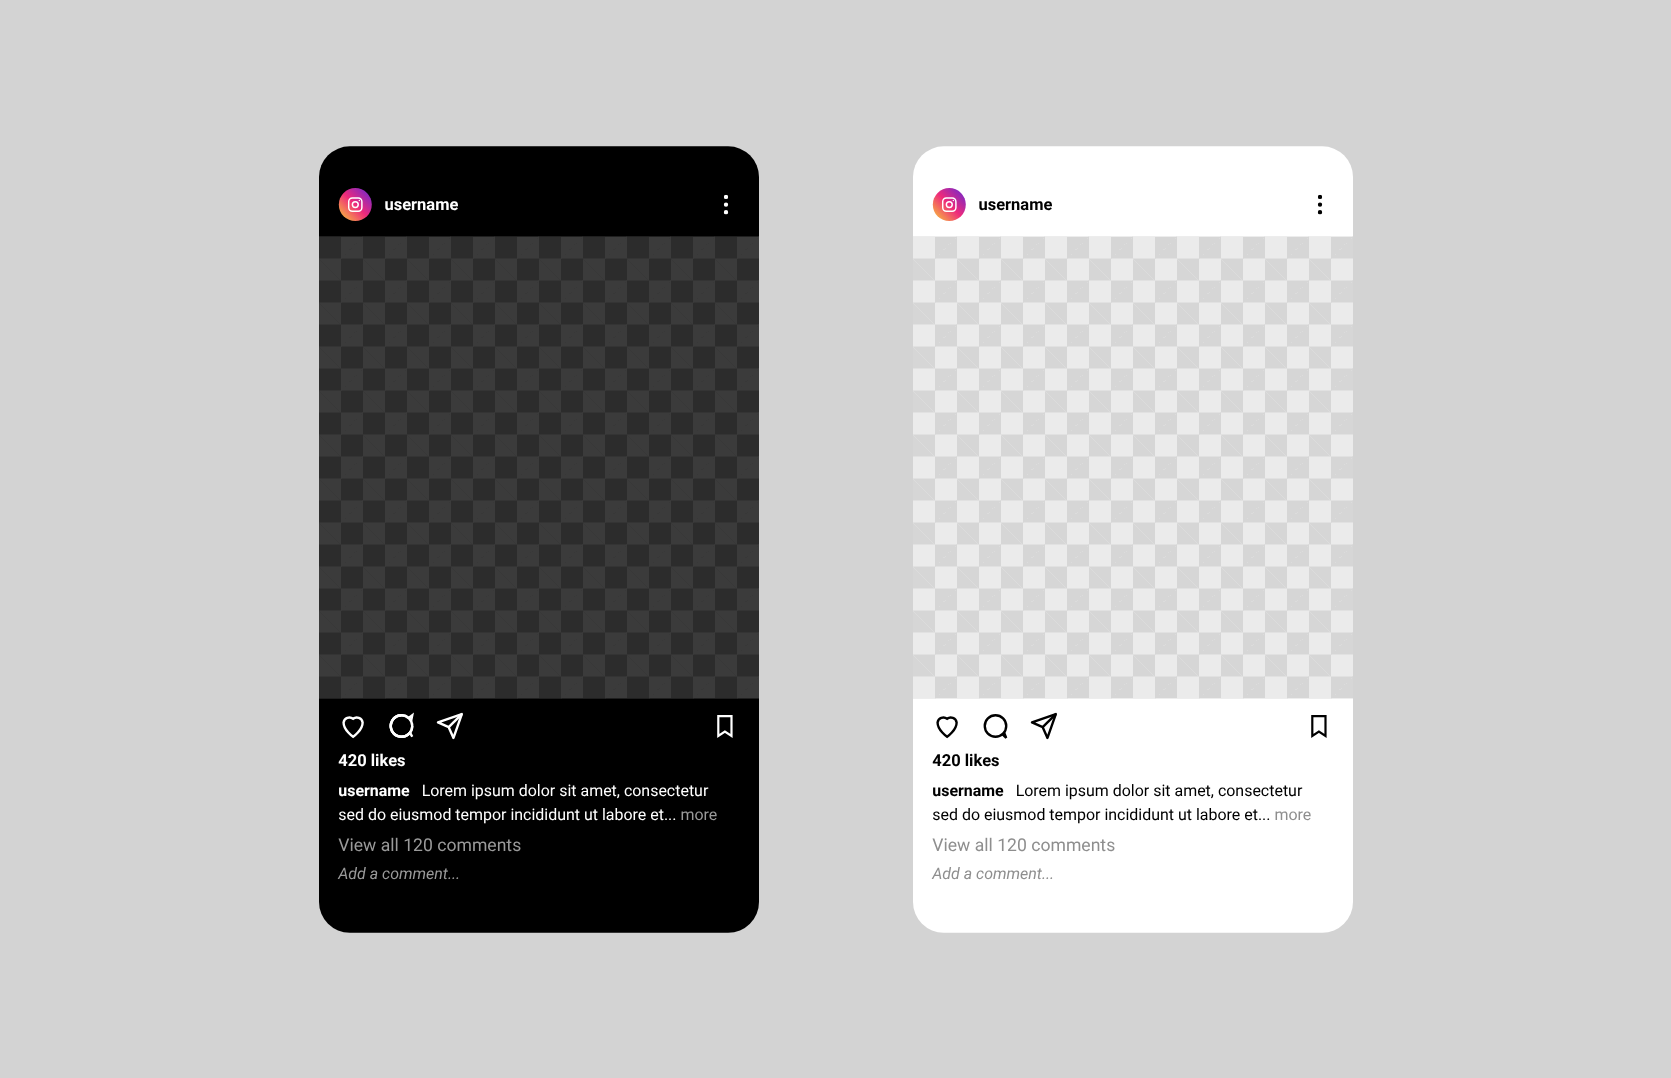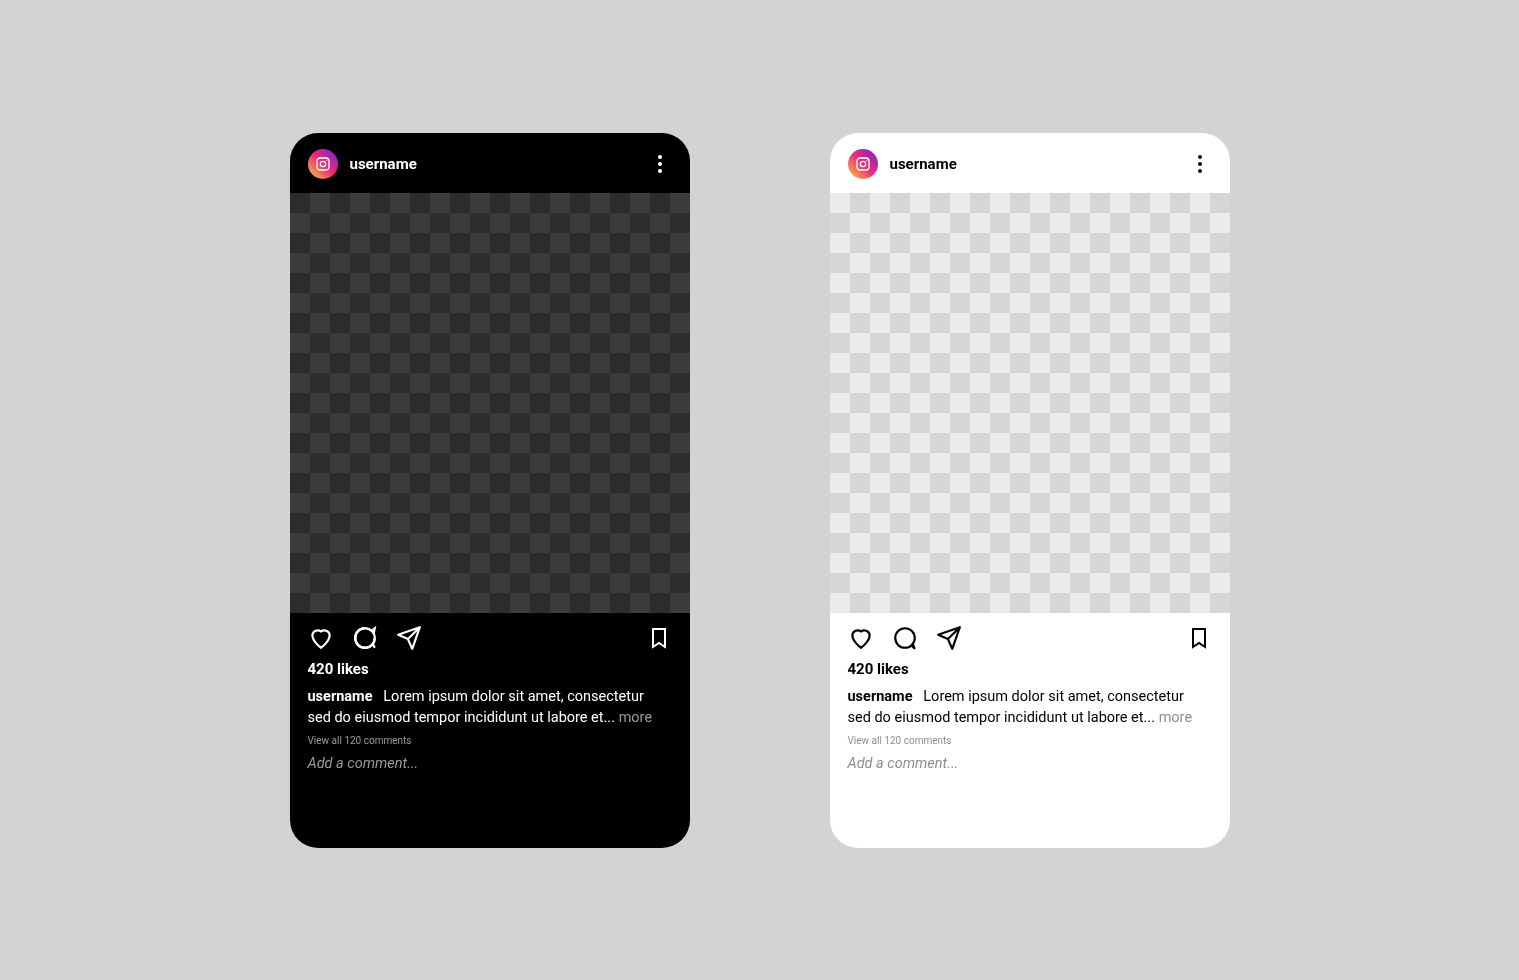--- a/index.html
+++ b/index.html
@@ -13,20 +13,21 @@
       justify-content: center;
       gap: 140px;
     }
     .card {
       width: 400px;
       height: 715px;
       border-radius: 28px;
       overflow: hidden;
       display: flex;
       flex-direction: column;
+      justify-content: center;
     }
     .dark { background: #000; color: #fff; }
     .light { background: #fff; color: #000; }
 
     .header {
       display: flex;
       align-items: center;
       padding: 16px 18px 14px 18px;
     }
     .avatar-ring {
@@ -93,21 +94,21 @@
 
     .meta {
       padding: 0 34px 20px 18px;
       font-size: 14.5px;
       line-height: 1.45;
     }
     .likes { font-weight: 700; margin-bottom: 6px; font-size: 15px; }
     .caption { margin-bottom: 6px; }
     .cap-user { font-weight: 700; }
     .more { color: #8e8e8e; }
-    .view-comments { color: #8e8e8e; margin-bottom: 4px; font-size: 10px; }
+    .view-comments { color: #8e8e8e; margin-bottom: 4px; font-size: 16px; }
     .add-comment { color: #8e8e8e; font-size: 14.5px; font-style: italic; }
 
     .dark .more, .dark .view-comments, .dark .add-comment { color: #9a9a9a; }
   </style>
 </head>
 <body>
 
 <div class="card dark">
   <div class="header">
     <div class="avatar-ring">

